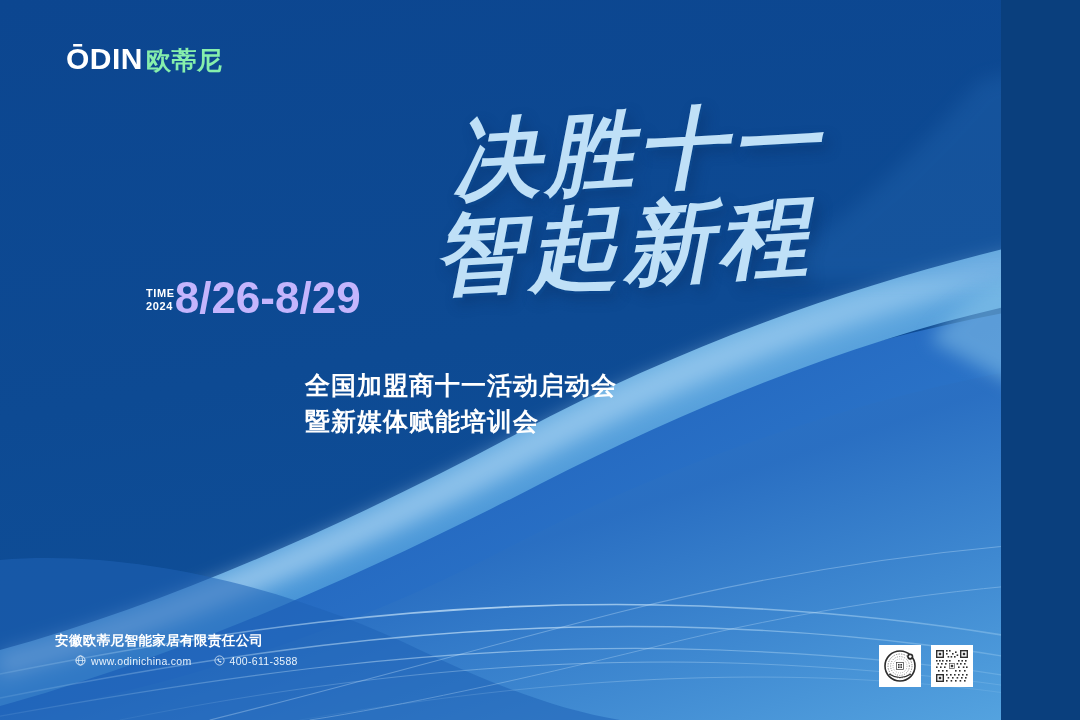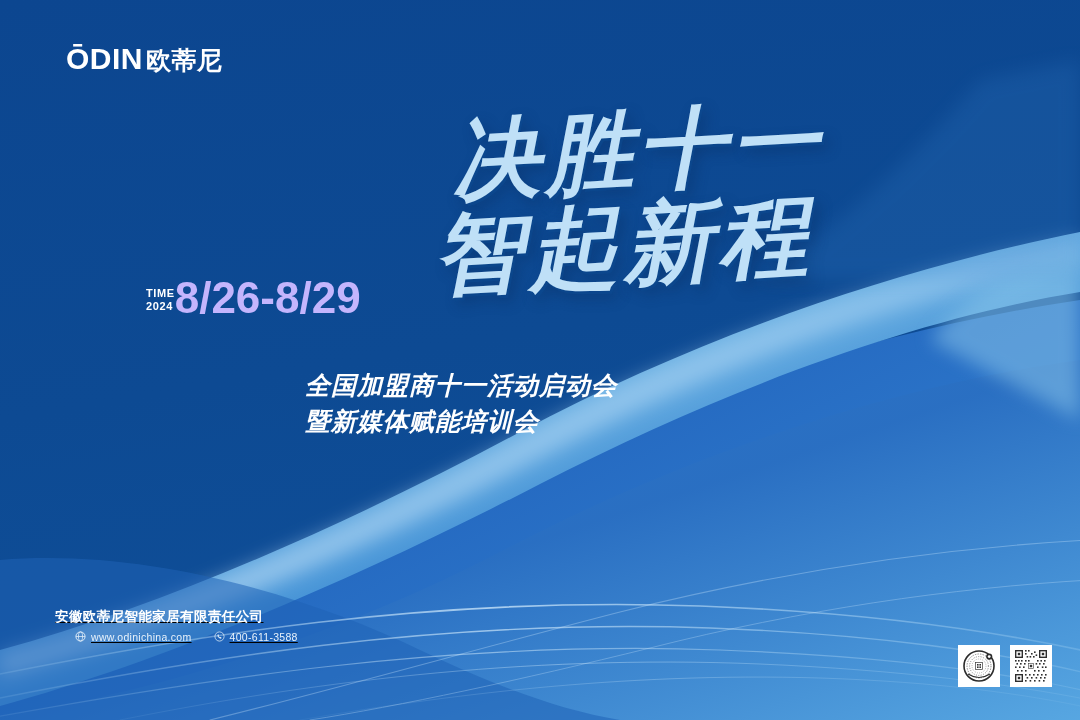--- a/index.html
+++ b/index.html
@@ -5,21 +5,21 @@
   html, body {
     margin: 0;
     padding: 0;
     background: #0a3f7d;
   }
   body {
     font-family: "Liberation Sans", "DejaVu Sans", sans-serif;
   }
   #poster {
     position: relative;
-    width: 1080px;
+    width: 1001px;
     height: 720px;
     overflow: hidden;
     background: #0d4a91;
     user-select: none;
   }
 
   
   #bg-art {
     position: absolute;
     inset: 0;
@@ -40,21 +40,21 @@
   }
   #brand-logo .latin {
     color: #ffffff;
     font-size: 30px;
     font-weight: 700;
     letter-spacing: 0.5px;
     line-height: 1;
     font-family: "Liberation Sans", sans-serif;
   }
   #brand-logo .cjk {
-    color: #ffffff;
+    color: #86efac;
     font-size: 25px;
     font-weight: 700;
     letter-spacing: 0.5px;
     line-height: 1;
     font-family: "DejaVu Sans", sans-serif;
   }
 
   
   #headline {
     position: absolute;
@@ -134,30 +134,28 @@
     position: absolute;
     left: 305px;
     top: 368px;
     z-index: 12;
     color: #ffffff;
     font-family: "DejaVu Sans", sans-serif;
     font-size: 25px;
     font-weight: 700;
     line-height: 1.45;
     letter-spacing: 1px;
-    font-style: italic;
   }
 
   
   #footer {
     position: absolute;
     left: 55px;
-    top: 608px;
-    z-index: 12;
-    text-decoration: underline;
+    top: 632px;
+    z-index: 12;
   }
   #footer .company {
     color: #ffffff;
     font-family: "DejaVu Sans", sans-serif;
     font-size: 13.5px;
     font-weight: 700;
     letter-spacing: 0.4px;
     line-height: 1.3;
   }
   #footer .contacts {

